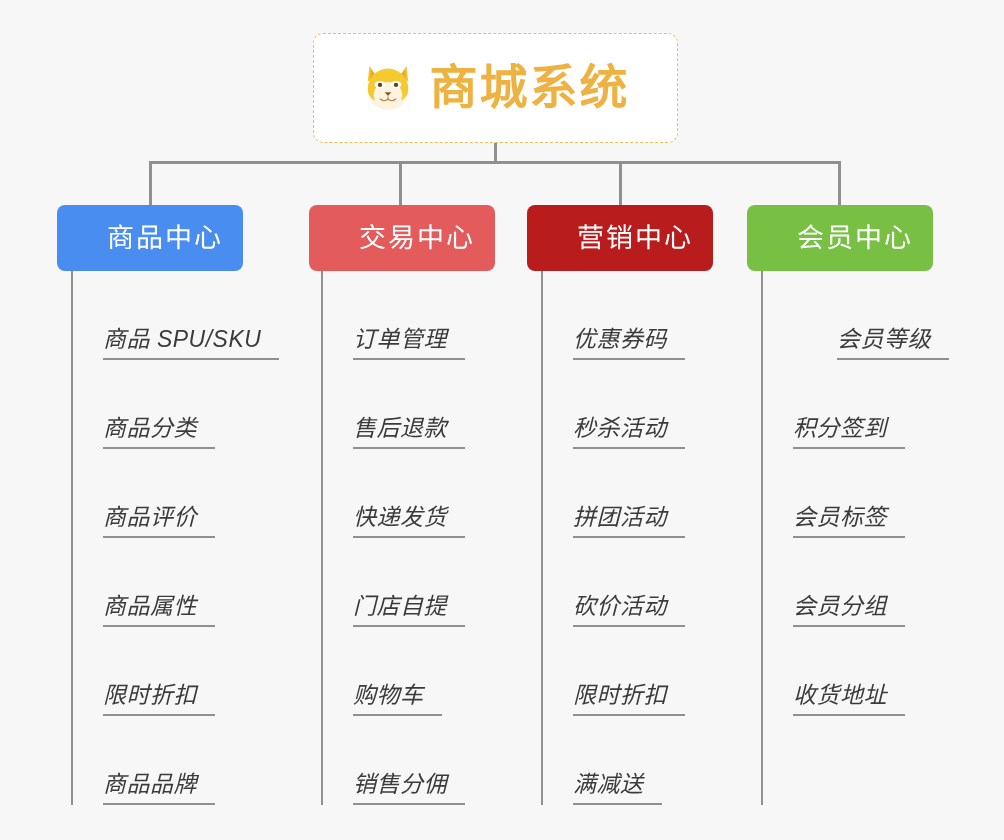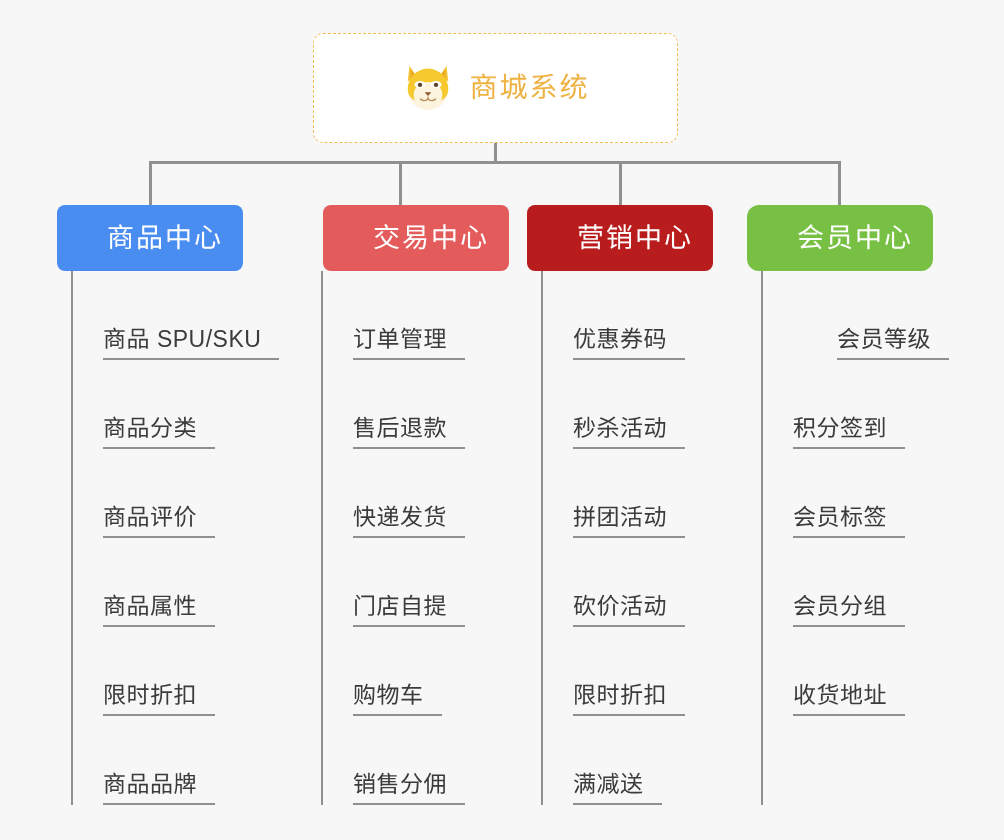--- a/index.html
+++ b/index.html
@@ -38,26 +38,26 @@
     justify-content: center;
     gap: 14px;
   }
   .root-icon {
     width: 54px;
     height: 54px;
     flex: 0 0 54px;
     display: block;
   }
   .root-title {
-    font-size: 28px;
+    font-size: 48px;
     line-height: 1;
     color: #eeb243;
     letter-spacing: 2px;
     white-space: nowrap;
-    font-weight: 400;
+    font-weight: 700;
   }
 
   
   .connector-layer {
     position: absolute;
     left: 0;
     top: 0;
     width: 1004px;
     height: 840px;
     pointer-events: none;
@@ -76,28 +76,29 @@
   }
   .category-label {
     font-size: 27px;
     color: #ffffff;
     letter-spacing: 2px;
     white-space: nowrap;
     line-height: 1;
   }
 
   .cat-0 { left: 57px;  width: 186px; background: #4a8df0; }
-  .cat-1 { left: 323px; width: 186px; background: #e35b5b; }
+  .cat-1 { left: 309px; width: 186px; background: #e35b5b; }
   .cat-2 { left: 527px; width: 186px; background: #eeaf41; }
-  .cat-3 { left: 747px; width: 186px; background: #78c council; border-radius: 12px; }
+  .cat-3 { left: 747px; width: 186px; background: #78c council; }
 
   
   .leaf-column {
     position: absolute;
     top: 271px;
+    font-style: italic;
   }
   .col-0 { left: 71px; }
   .col-1 { left: 321px; }
   .col-2 { left: 541px; }
   .col-3 { left: 761px; }
 
   
   .spine {
     position: absolute;
     left: 0;

